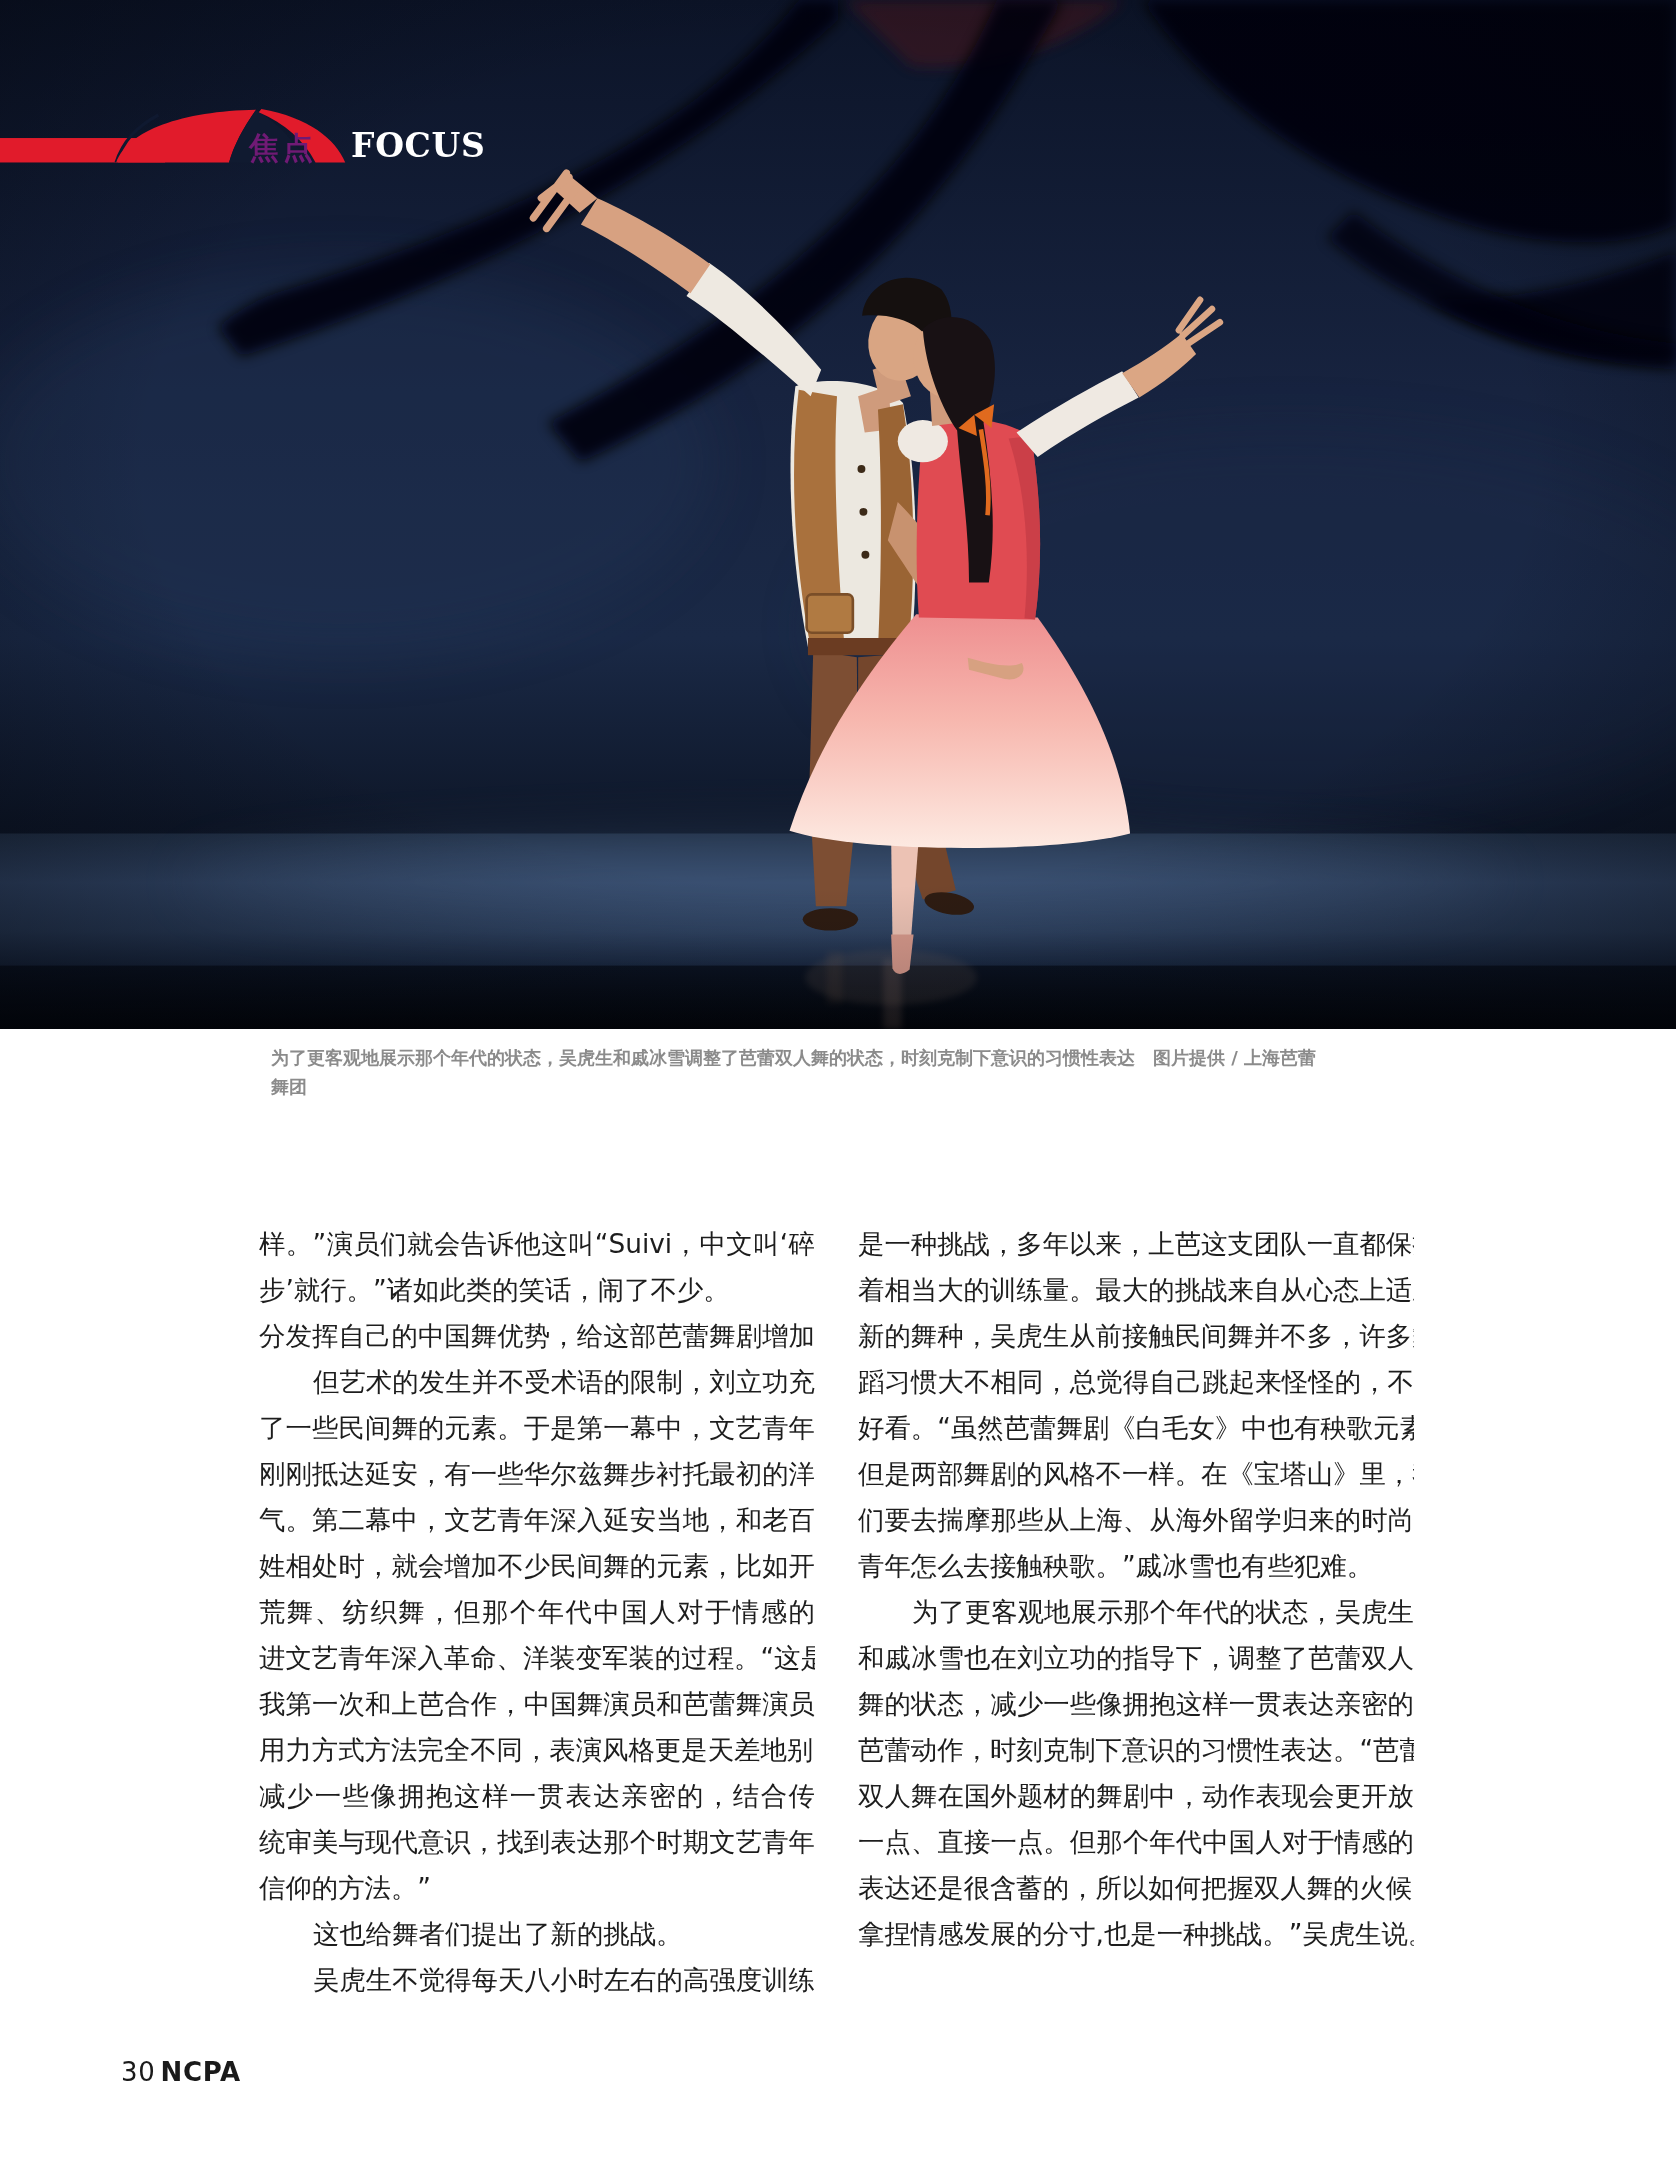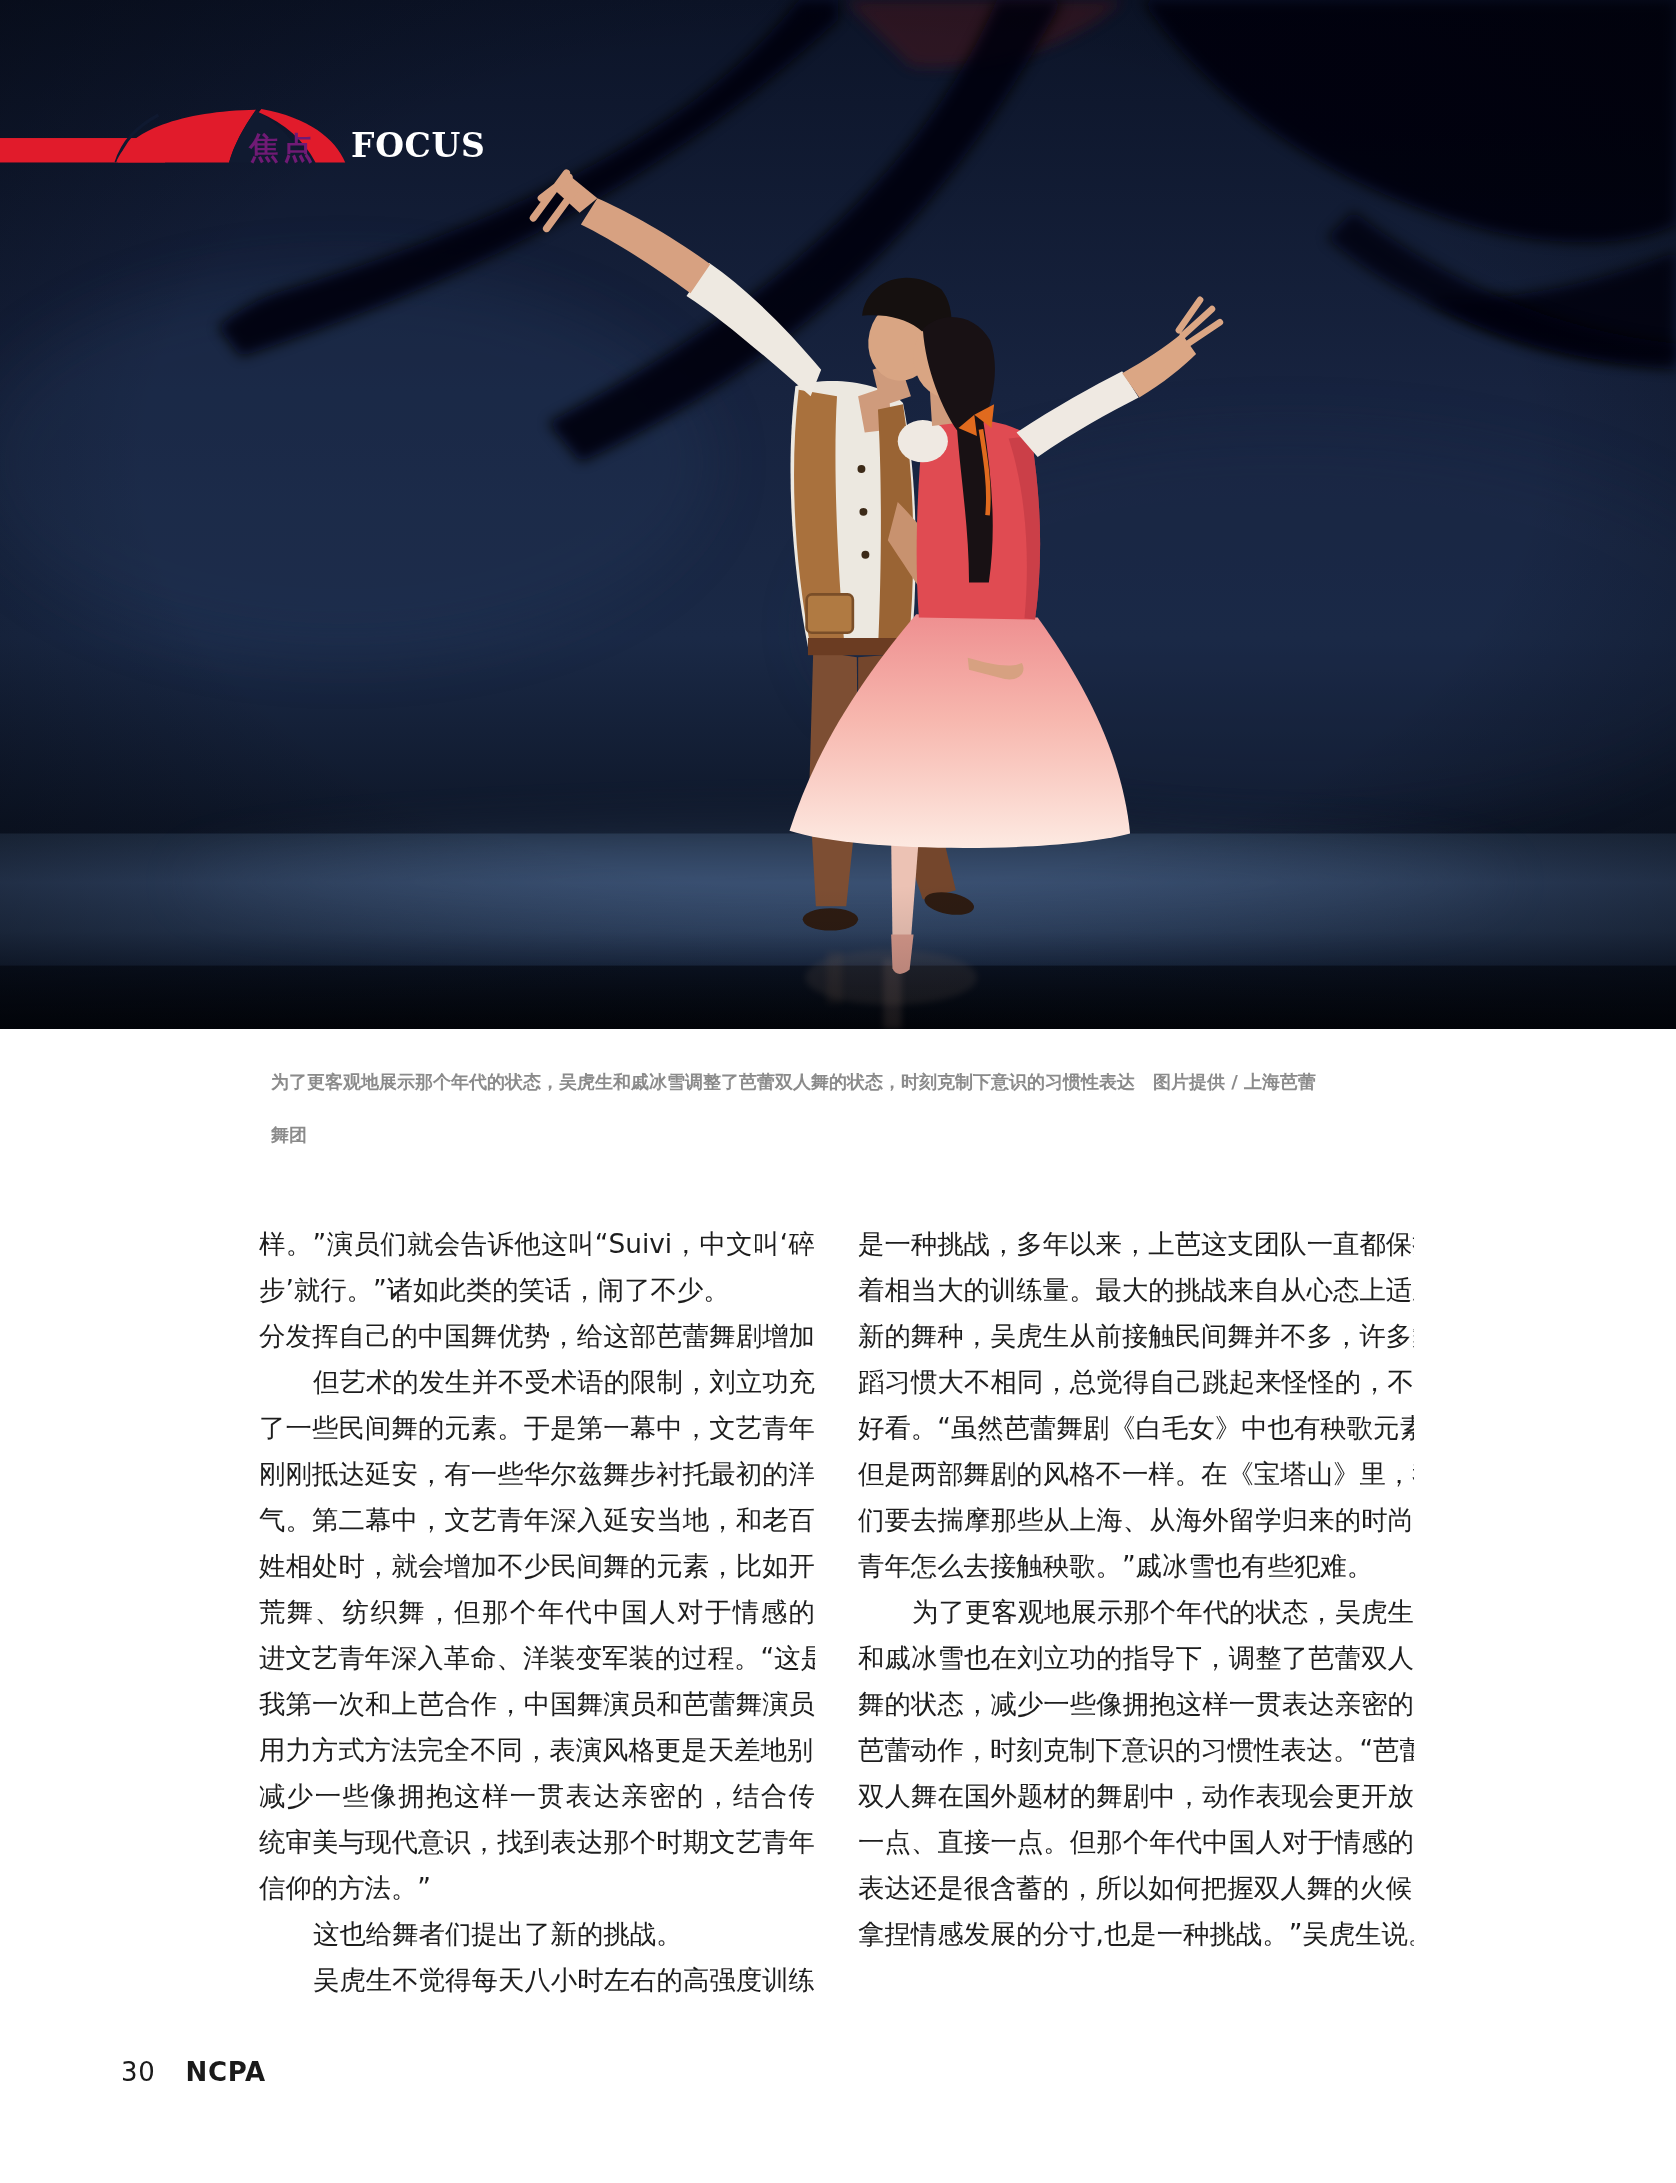--- a/index.html
+++ b/index.html
@@ -18,37 +18,37 @@
   .logo-en{
     position:absolute;left:351px;top:129px;font-size:33px;font-weight:700;
     font-family:"DejaVu Serif","Liberation Serif",serif;color:#ffffff;
     letter-spacing:0.7px;line-height:1;white-space:nowrap;
   }
   
   .caption{
     position:absolute;left:271px;top:1043px;width:1139px;
     color:#8b8b8b;font-weight:700;font-size:18px;
   }
-  .caption .cl{line-height:29px;height:29px;white-space:nowrap;overflow:hidden;margin-top:24px;}
+  .caption .cl{line-height:29px;height:29px;white-space:nowrap;overflow:hidden;}
   
   .col{position:absolute;top:1221px;width:556px;color:#1d1d1d;}
   .col-left{left:259px;}
   .col-right{left:858px;}
   .bl{
     height:46px;line-height:46px;font-size:26.4px;
     text-align:justify;text-align-last:justify;white-space:nowrap;overflow:hidden;
   }
   .bl.end{text-align-last:left;}
   .bl.ind{text-indent:54px;}
   
   .footer{
     position:absolute;left:121px;top:2057px;font-size:26px;color:#1a1a1a;
     letter-spacing:0.7px;white-space:nowrap;
   }
-  .footer .brand{font-weight:700;margin-left:30px;}
+  .footer .brand{font-weight:700;margin-left:5px;}
 </style>
 </head>
 <body>
 
 <div class="page">
 
   <div class="photo">
     <svg viewBox="0 0 2539 1558" preserveAspectRatio="none">
       <defs>
         <linearGradient id="bgG" x1="0" y1="0" x2="0" y2="1">

